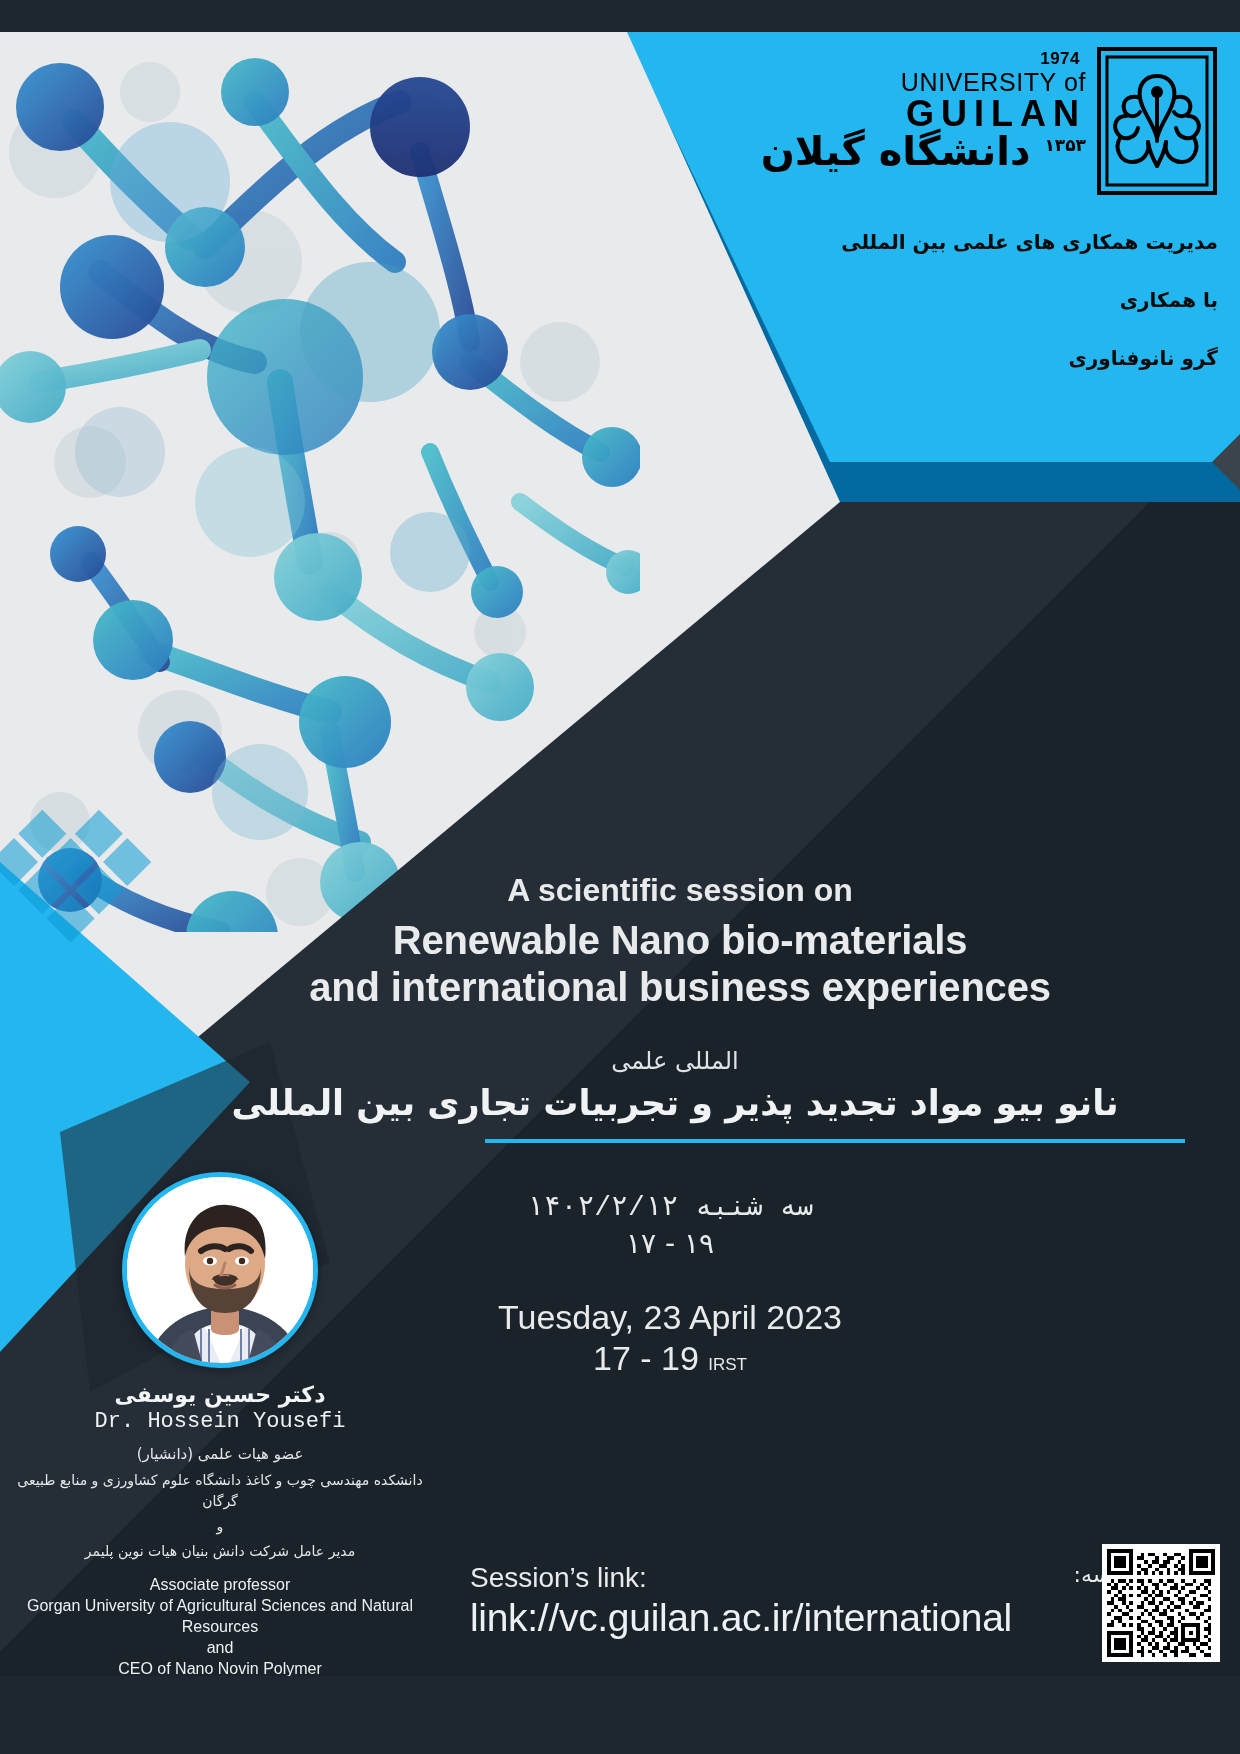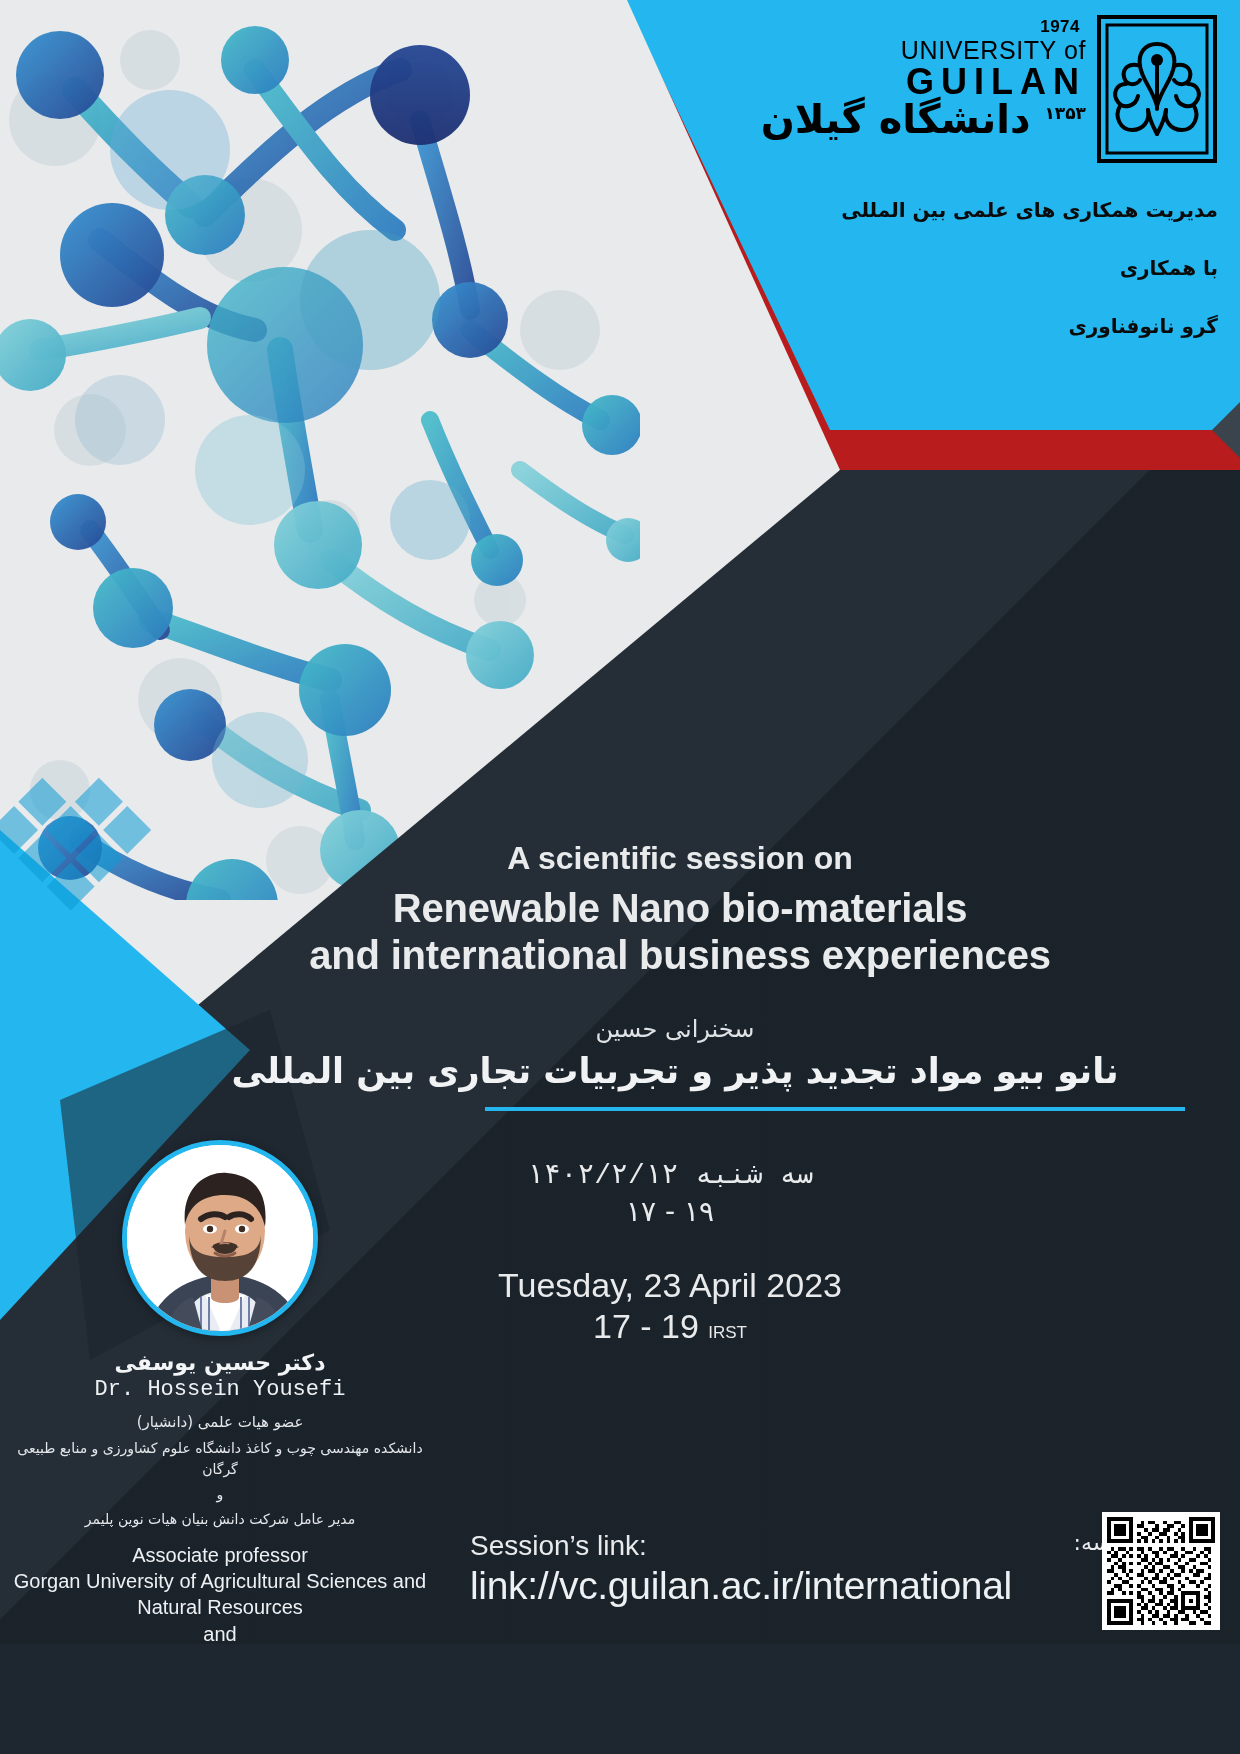--- a/index.html
+++ b/index.html
@@ -7,21 +7,22 @@
   body {
     font-family:"Liberation Sans", sans-serif;
     background:#1e2730;
     overflow:hidden;
     position:relative;
   }
   #poster {
     position:absolute; inset:0;
     width:1240px; height:1644px;
     overflow:hidden;
-    background:#b91c1c;
+    background:#0369a1;
+    margin-top:32px;
   }
   .cyan-top2 {
     position:absolute; top:0; right:0; width:620px; height:430px;
     background:#23b6ef;
     clip-path: polygon(5px 0, 620px 0, 620px 430px, 210px 430px);
     z-index:1;
   }
   .nano-panel-b {
     position:absolute; top:0; left:0; width:1240px; height:1200px;
     background:#e8eaec;
@@ -123,21 +124,21 @@
   .speaker { position:absolute; left:0; top:1140px; width:440px; z-index:26; text-align:center; }
   .avatar-wrap { width:196px; height:196px; margin:0 auto; border-radius:50%;
                  border:5px solid #23b6ef; overflow:hidden; position:relative;
                  background:#fff; box-shadow:0 2px 10px rgba(0,0,0,.35); }
   .sp-fa-name { color:#f2f4f6; font-size:22px; font-weight:700; direction:rtl; margin-top:14px;
                 font-family:"DejaVu Sans", sans-serif;}
   .sp-en-name { color:#eef1f3; font-size:22px; margin-top:2px;font-family:Liberation Mono, monospace; }
   .sp-fa-line { color:#e4e7ea; font-size:15px; direction:rtl; margin-top:9px;
                 font-family:"DejaVu Sans", sans-serif; line-height:1.5;}
   .sp-fa-line.small { font-size:14px; margin-top:4px; }
-  .sp-en-line { color:#eef1f3; font-size:20px; line-height:1.32; }
+  .sp-en-line { color:#eef1f3; font-size:16px; line-height:1.32; }
   .sp-en-block { margin-top:12px; }
 
   
   .qr { position:absolute; right:20px; bottom:14px; width:118px; height:118px;
         background:#fff; z-index:27; padding:5px; }
   .qr svg { display:block; }
 </style>
 </head>
 <body>
 
@@ -297,21 +298,21 @@
       <div>گرو نانوفناوری</div>
     </div>
   </div>
 
   <div class="main">
     <div class="eyebrow">A scientific session on</div>
     <div class="title">
       <div>Renewable Nano bio-materials</div>
       <div>and international business experiences</div>
     </div>
-    <div class="fa-eyebrow">سخنرانی حسین</div>
+    <div class="fa-eyebrow">المللی علمی</div>
     <div class="fa-title">نانو بیو مواد تجدید پذیر  و تجربیات تجاری بین المللی</div>
     <div class="rule"></div>
 
     <div class="fa-date">سه شنبه ۱۴۰۲/۲/۱۲</div>
     <div class="fa-time">۱۹ - ۱۷</div>
     <div class="en-date">Tuesday, 23 April 2023</div>
     <div class="en-time">
       <span>17 - 19</span>
       <span class="tz">IRST</span>
     </div>

